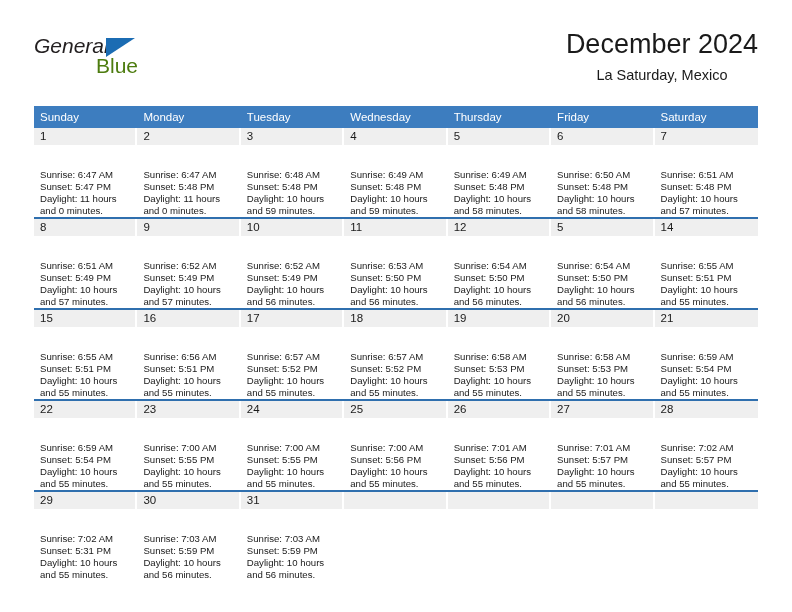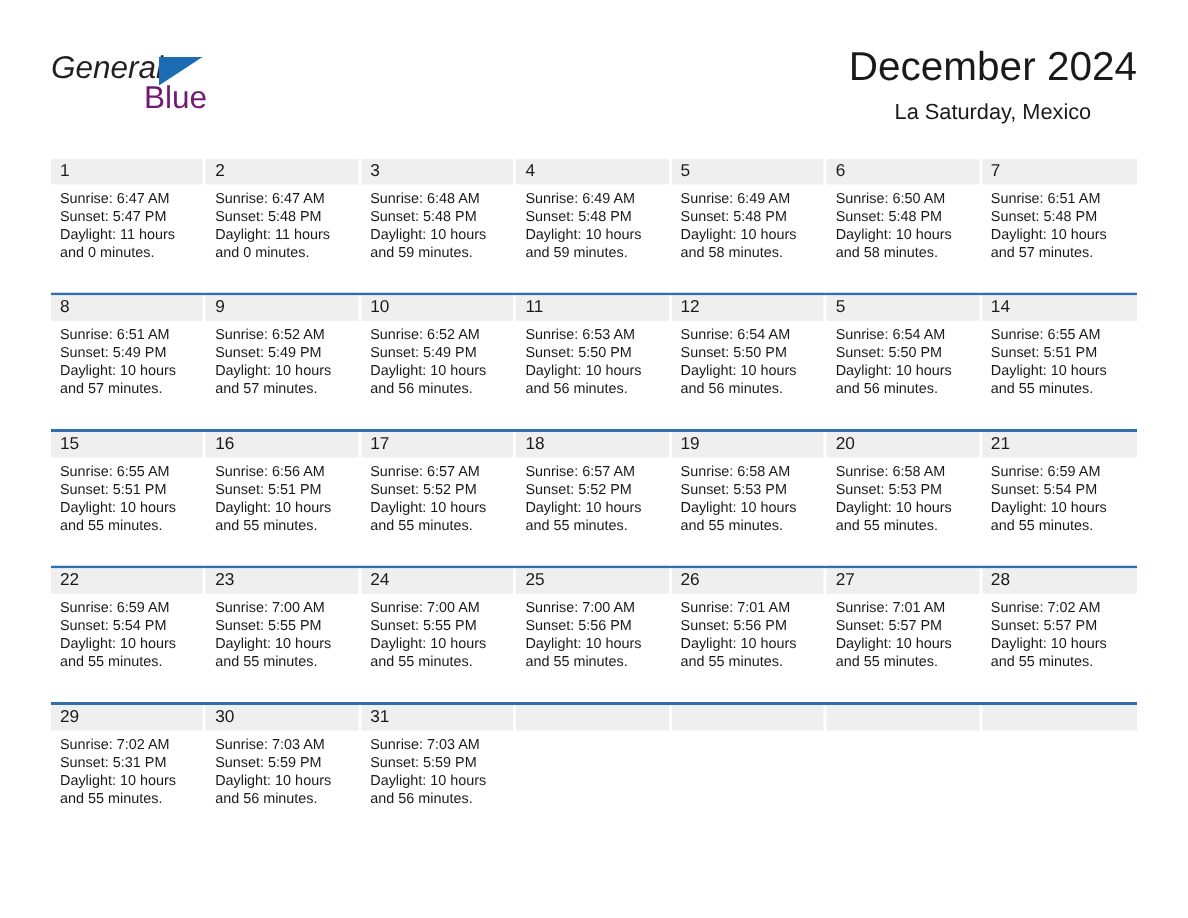--- a/index.html
+++ b/index.html
@@ -55,21 +55,21 @@
     width: 0;
     height: 0;
     border-left: 29px solid #1b6cb3;
     border-bottom: 19px solid transparent;
   }
   .logo-blue {
     position: absolute;
     left: 62px;
     top: 20px;
     font-size: 21px;
-    color: #701a75;
+    color: #4d7c0f;
     font-family: "Liberation Sans", sans-serif;
   }
 
   .title-block {
     position: absolute;
     right: 0;
     top: 0;
     text-align: center;
   }
   .cal-title {
@@ -139,20 +139,21 @@
     font-size: 11.5px;
     line-height: 15px;
     color: #1a1a1a;
   }
 
   .day-body {
     padding: 4px 4px 0 6px;
     font-size: 9.6px;
     line-height: 12.1px;
     color: #1a1a1a;
+    margin-top: 20px;
   }
   .day-body div {
     white-space: nowrap;
   }
 </style>
 </head>
 <body>
 
 <div class="page">
 
@@ -165,20 +166,29 @@
     </div>
 
     <div class="title-block">
       <div class="cal-title">December 2024</div>
       <div class="cal-subtitle">La Saturday, Mexico</div>
     </div>
 
   </div>
 
   <div class="calendar">
+    <div class="weekday-row">
+        <div class="weekday-cell">Sunday</div>
+        <div class="weekday-cell">Monday</div>
+        <div class="weekday-cell">Tuesday</div>
+        <div class="weekday-cell">Wednesday</div>
+        <div class="weekday-cell">Thursday</div>
+        <div class="weekday-cell">Friday</div>
+        <div class="weekday-cell">Saturday</div>
+      </div>
     <div id="weeks-container">
         <div class="week-row first">
           <div class="day-cell">
             <div class="day-number-band">1</div>
             <div class="day-body">
               <div>Sunrise: 6:47 AM</div>
               <div>Sunset: 5:47 PM</div>
               <div>Daylight: 11 hours</div>
               <div>and 0 minutes.</div>
             </div>

